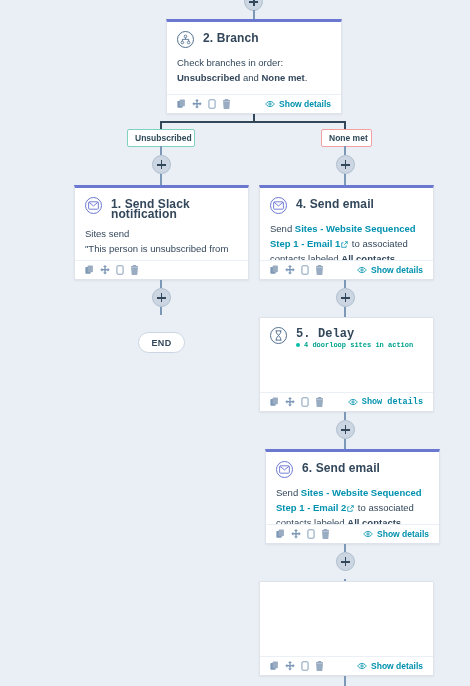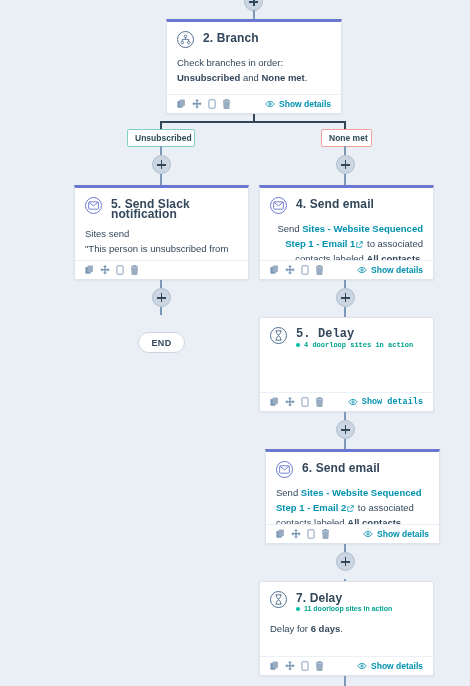--- a/index.html
+++ b/index.html
@@ -269,21 +269,21 @@
   <div class="card accent" style="left:74px; top:185px; width:175px; height:95px;">
     <div class="card-body" style="padding-bottom:2px;">
       <div class="card-head">
         <span class="card-icon purple">
           <svg width="11" height="9" viewBox="0 0 14 11" fill="none" stroke="#6a78d1" stroke-width="1.2">
               <rect x="0.8" y="0.8" width="12.4" height="9.4" rx="1.2"></rect>
               <path d="M1.3 1.4L7 6l5.7-4.6"></path>
             </svg>
         </span>
         <div class="head-text">
-          <div class="card-title">5. Send Slack notification</div>
+          <div class="card-title">1. Send Slack notification</div>
         </div>
       </div>
       <div class="card-text">
         <div>Sites send</div>
         <div>"This person is unsubscribed from emails, so</div>
         <div>they will not receive the Websites Step 1 Email.</div>
 
       </div>
     </div>
     <div class="card-foot" style="position:absolute; left:0; right:0; bottom:0;">
@@ -303,21 +303,21 @@
           </svg>
       </div>
     </div>
   </div>
 
   <div class="vline" style="left:160px; top:280px; height:8px;"></div>
   <div class="plus" style="left:151.5px; top:288px;"></div>
   <div class="vline" style="left:160px; top:307px; height:8px;"></div>
   <div class="endpill" style="left:138px; top:332px; width:45px; height:19px;">END</div>
 
-  <div class="card accent" style="left:259px; top:185px; width:175px; height:95px;text-align:right;">
+  <div class="card accent" style="left:259px; top:185px; width:175px; height:95px;">
     <div class="card-body">
       <div class="card-head">
         <span class="card-icon purple">
           <svg width="11" height="9" viewBox="0 0 14 11" fill="none" stroke="#6a78d1" stroke-width="1.2">
               <rect x="0.8" y="0.8" width="12.4" height="9.4" rx="1.2"></rect>
               <path d="M1.3 1.4L7 6l5.7-4.6"></path>
             </svg>
         </span>
         <div class="head-text">
           <div class="card-title">4. Send email</div>
@@ -449,39 +449,20 @@
         <span>Show details</span>
       </div>
     </div>
   </div>
 
   <div class="vline" style="left:344px; top:544px; height:8px;"></div>
   <div class="plus" style="left:335.5px; top:552px;"></div>
   <div class="vline" style="left:344px; top:579px; height:6px;"></div>
 
   <div class="card" style="left:259px; top:581px; width:175px; height:95px;">
-    <div class="card-body">
-      <div class="card-head">
-        <span class="card-icon">
-          <svg width="9" height="11" viewBox="0 0 10 13" fill="none" stroke="#516f90" stroke-width="1.1">
-              <path d="M1.5 1h7M1.5 12h7M2.5 1v2.4L5 6.5 7.5 3.4V1M2.5 12V9.6L5 6.5l2.5 3.1V12"></path>
-            </svg>
-        </span>
-        <div class="head-text">
-          <div class="card-title">7. Delay</div>
-          <div class="card-sub">
-            <span class="dot"></span>
-            <span>11 doorloop sites in action</span>
-          </div>
-        </div>
-      </div>
-      <div class="card-text">
-        <span>Delay for </span><b>6 days</b><span>.</span>
-      </div>
-    </div>
     <div class="card-foot" style="position:absolute; left:0; right:0; bottom:0;">
       <div class="tools">
         <svg class="tool" width="9" height="10" viewBox="0 0 12 13">
             <rect x="0.5" y="2.5" width="7" height="9" rx="1" fill="#7c98b6"></rect>
             <rect x="3.5" y="0.5" width="7" height="9" rx="1" fill="#99acc2"></rect>
           </svg>
         <svg class="tool" width="10" height="10" viewBox="0 0 13 13" fill="#7c98b6">
             <path d="M6.5 0L9 2.6H7.4v2.6h2.6V3.6L12.6 6.2 10 8.8V7.2H7.4v2.6H9L6.5 12.4 4 9.8h1.6V7.2H3v1.6L0.4 6.2 3 3.6v1.6h2.6V2.6H4z"></path>
           </svg>
         <svg class="tool" width="8" height="10" viewBox="0 0 10 13" fill="none" stroke="#7c98b6" stroke-width="1.2">

